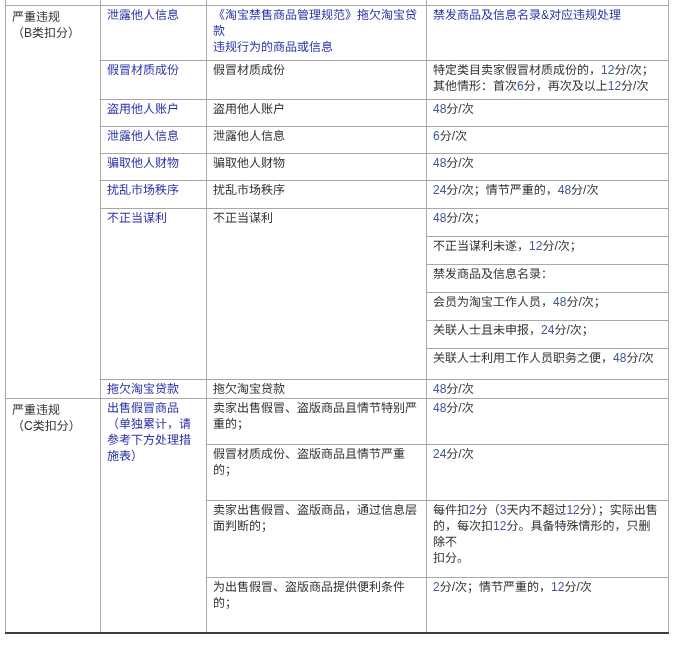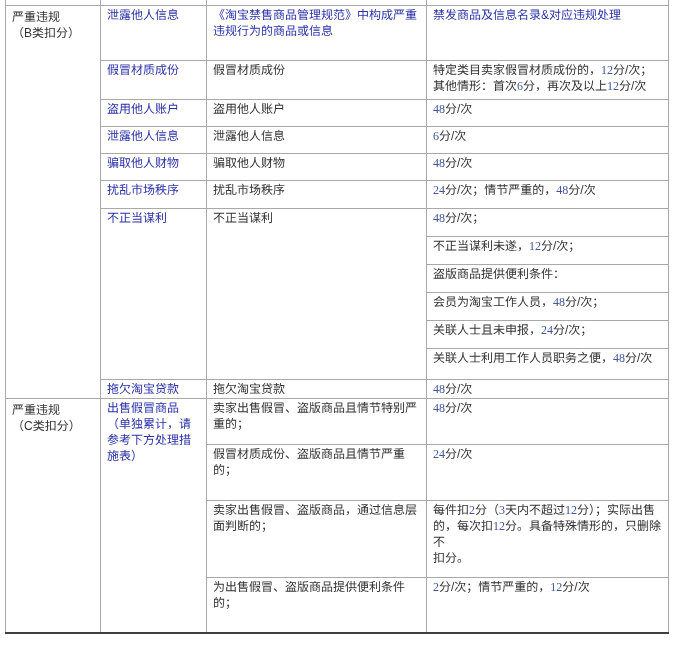--- a/index.html
+++ b/index.html
@@ -19,21 +19,21 @@
     border:1px solid var(--border);
     vertical-align:top;
     padding:1px 6px;
     line-height:16px;
     white-space:pre-line;
     overflow:hidden;
     word-break:break-all;
   }
   tr.sliver td{padding:0;border-top:none;height:5px;line-height:5px;}
   td.link{color:var(--link);cursor:pointer;}
-  td .num{color:var(--num);font-family:Liberation Serif, serif;}
+  td .num{color:var(--num);font-family:Liberation Sans, sans-serif;}
   td.cat{padding-top:3px;}
 </style>
 </head>
 <body>
 
 <table class="rules">
   <colgroup>
     <col style="width:95px">
     <col style="width:106px">
     <col style="width:220px">
@@ -45,21 +45,21 @@
     <td></td>
     <td></td>
     <td></td>
     <td></td>
   </tr>
 
   <tr style="height:55px">
     <td class="cat" rowspan="13">严重违规
 （B类扣分）</td>
     <td class="link">泄露他人信息</td>
-    <td class="link">《淘宝禁售商品管理规范》中构成严重
+    <td class="link">《淘宝禁售商品管理规范》拖欠淘宝贷款
 违规行为的商品或信息</td>
     <td class="link">禁发商品及信息名录&amp;对应违规处理</td>
   </tr>
 
   <tr style="height:39px">
     <td class="link">假冒材质成份</td>
     <td>假冒材质成份</td>
     <td>特定类目卖家假冒材质成份的，<span class="num">12</span>分/次；
 其他情形：首次<span class="num">6</span>分，再次及以上<span class="num">12</span>分/次</td>
   </tr>
@@ -90,21 +90,21 @@
 
   <tr style="height:28px">
     <td class="link" rowspan="6">不正当谋利</td>
     <td rowspan="6">不正当谋利</td>
     <td><span class="num">48</span>分/次；</td>
   </tr>
   <tr style="height:28px">
     <td>不正当谋利未遂，<span class="num">12</span>分/次；</td>
   </tr>
   <tr style="height:28px">
-    <td>盗版商品提供便利条件：</td>
+    <td>禁发商品及信息名录：</td>
   </tr>
   <tr style="height:28px">
     <td>会员为淘宝工作人员，<span class="num">48</span>分/次；</td>
   </tr>
   <tr style="height:28px">
     <td>关联人士且未申报，<span class="num">24</span>分/次；</td>
   </tr>
   <tr style="height:31px">
     <td>关联人士利用工作人员职务之便，<span class="num">48</span>分/次</td>
   </tr>

